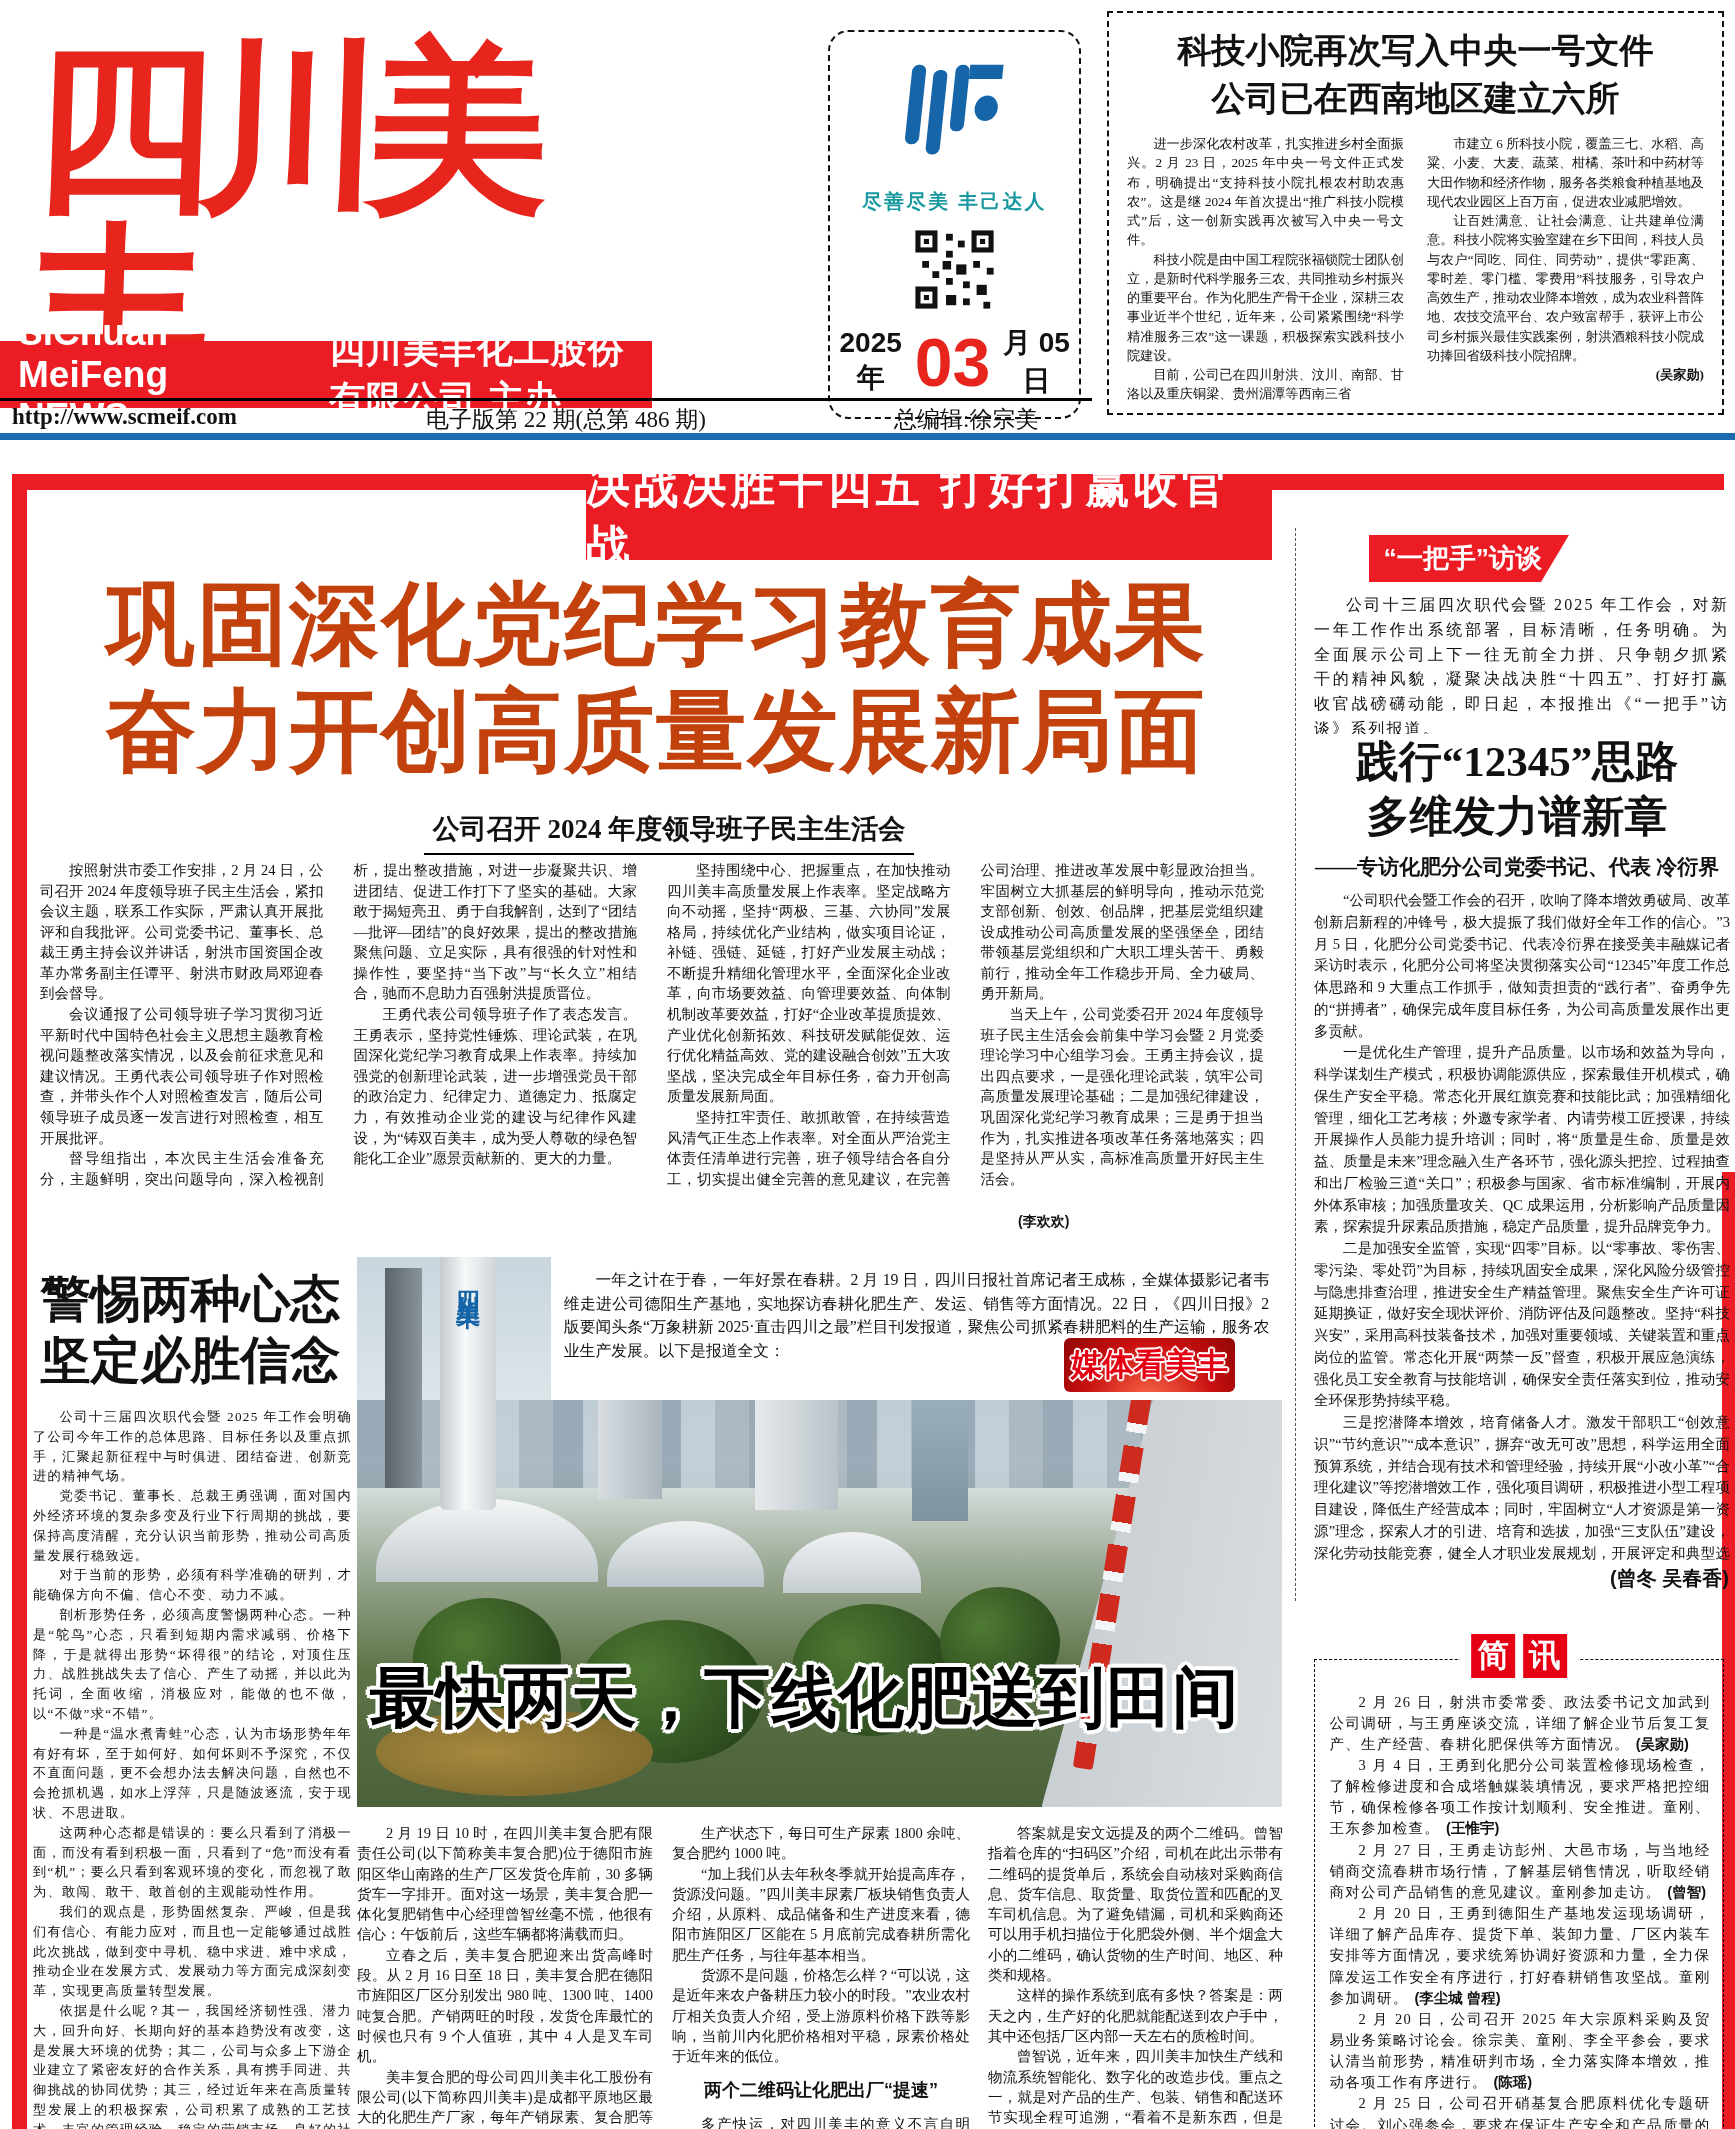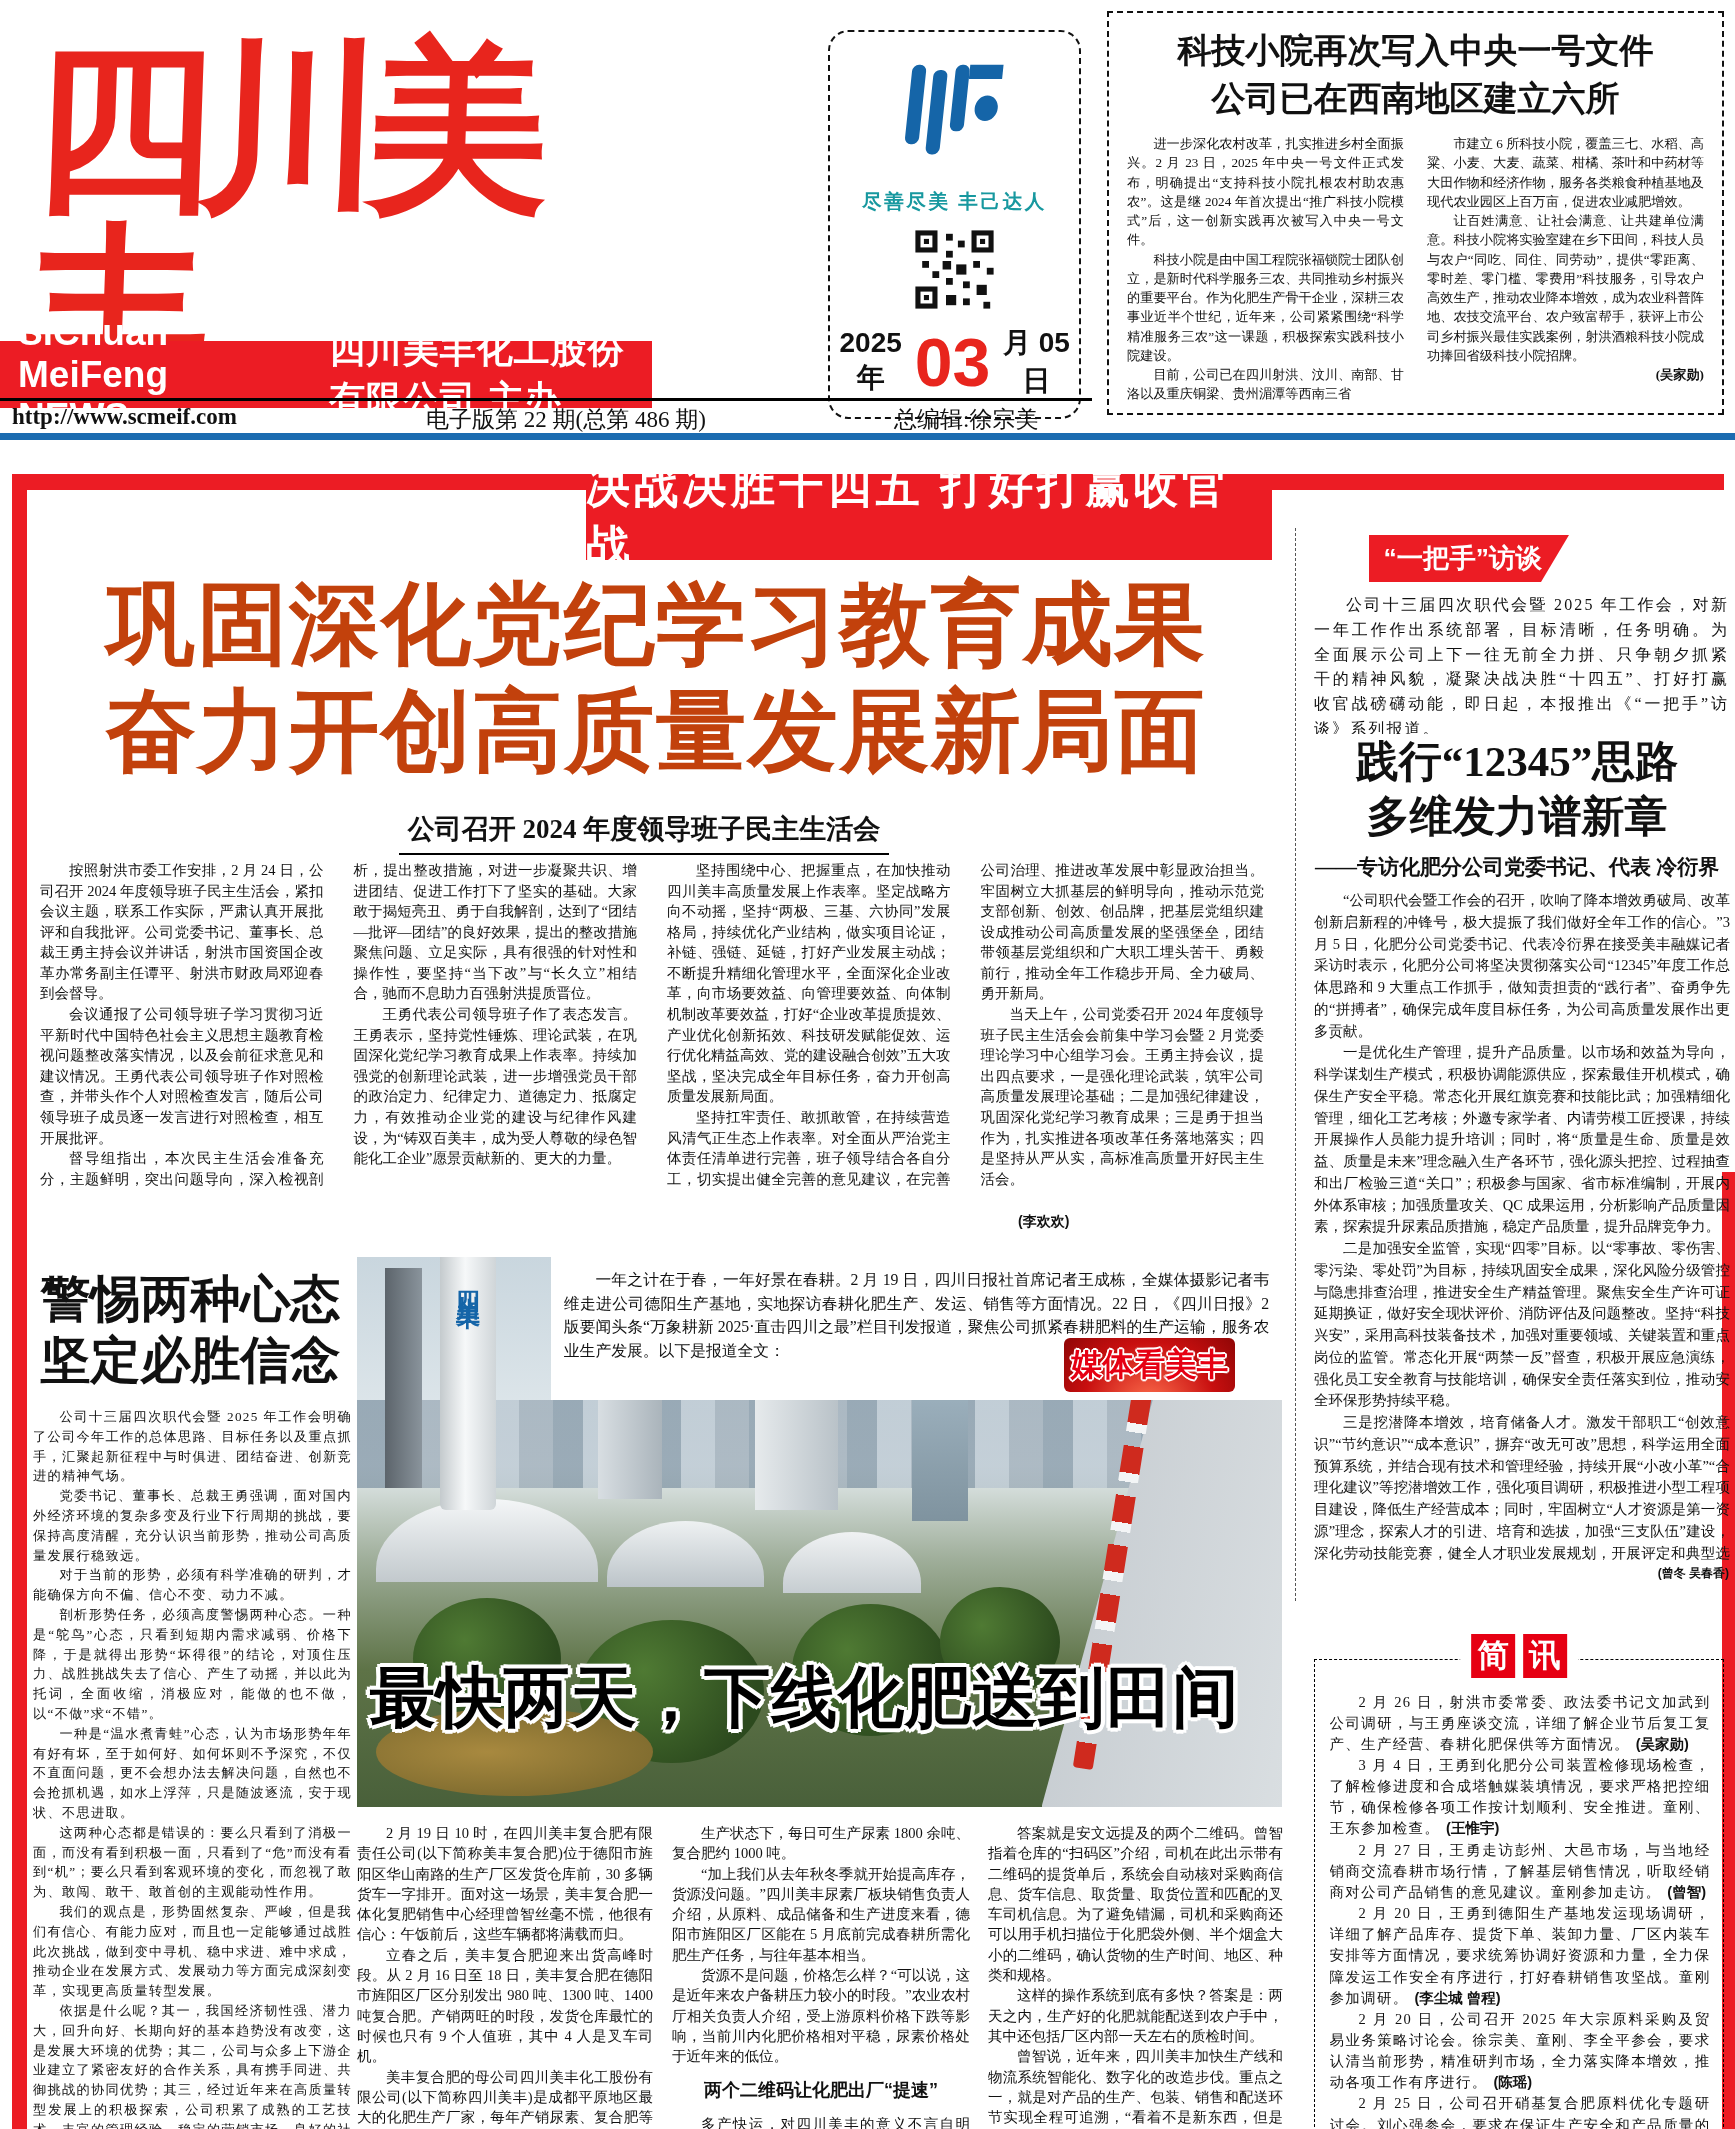--- a/index.html
+++ b/index.html
@@ -27,35 +27,35 @@
   .sci-cols{margin-top:12px;column-count:2;column-gap:23px;font-size:13.2px;line-height:1.46;text-align:justify;}
   .sci-cols p{margin:0;text-indent:2em;}
   .sci-byline{text-align:right;font-weight:700;text-indent:0 !important;}
   
   #red-band{left:12px;top:474px;width:1712px;height:16px;background:#ec1c24;}
   #left-stripe{left:12px;top:474px;width:15.3px;height:1980px;background:#ec1c24;}
   #right-stripe{left:1722px;top:1172px;width:13.6px;height:1148px;background:#ec1c24;}
   
   #slogan-box{left:586px;top:474px;width:686px;height:86px;background:#ec1c24;color:#fff;display:flex;align-items:center;justify-content:center;font-family:"Liberation Sans",sans-serif;font-weight:900;font-size:44px;letter-spacing:4.3px;}
   .lead-line{left:28px;width:1256px;text-align:center;color:#c2410c;font-family:"Liberation Sans",sans-serif;font-weight:900;font-size:90px;line-height:1;letter-spacing:1.7px;}
-  #lead-sub-wrap{left:16px;top:811px;width:1256px;text-align:center;}
+  #lead-sub-wrap{left:41px;top:811px;width:1256px;text-align:center;}
   #lead-sub-wrap span{display:inline-block;font-size:27px;font-weight:700;border-bottom:2.1px solid #000;padding:0 8.5px 6px 8.5px;}
   
   #meeting-cols{left:40px;top:860px;width:1224px;height:377px;column-count:4;column-gap:30px;font-size:14.5px;line-height:1.42;text-align:justify;overflow:hidden;}
   #meeting-cols p{margin:0;text-indent:2em;}
   #meeting-byline{left:1018px;top:1213px;width:245px;font-weight:700;font-size:14px;font-family:"Liberation Sans",sans-serif;}
   
   #v-dash{left:1295px;top:528px;width:0;height:1073px;border-left:1.3px dashed #555;}
   #interview-flag{left:1369px;top:535px;width:200px;height:47px;background:#ec1c24;color:#fff;font-family:"Liberation Sans",sans-serif;font-weight:900;font-size:26.4px;display:flex;align-items:center;padding-left:14.5px;box-sizing:border-box;clip-path:polygon(0 0,100% 0,86% 100%,0 100%);}
   #interview-intro{left:1314px;top:593px;width:415px;height:141px;font-size:16px;line-height:1.55;letter-spacing:2.1px;text-align:justify;text-indent:2em;overflow:hidden;}
   .interview-h{left:1304px;width:426px;text-align:center;font-size:43px;font-weight:900;font-family:"Liberation Serif",serif;line-height:1;}
   #interview-sub{left:1300px;top:853px;width:434px;text-align:center;font-size:21px;font-weight:700;}
   #interview-body{left:1314px;top:890px;width:416px;height:671px;font-size:14.5px;line-height:1.5;text-align:justify;overflow:hidden;}
   #interview-body p{margin:0;text-indent:2em;}
-  #interview-byline{left:1482px;top:1565px;width:247px;text-align:right;font-weight:700;font-size:12px;font-family:"Liberation Sans",sans-serif;}
+  #interview-byline{left:1482px;top:1565px;width:247px;text-align:right;font-weight:700;font-size:20px;font-family:"Liberation Sans",sans-serif;}
   
   #briefs-box{left:1314px;top:1659px;width:410px;height:803px;border:1.7px dashed #000;box-sizing:border-box;}
   #briefs-title{position:absolute;left:50%;top:-26.4px;transform:translateX(-50%);display:flex;gap:7.7px;background:#fff;padding:0 11px;}
   .briefs-sq{width:44px;height:44px;background:#e60013;color:#fff;font-size:31.5px;font-weight:900;display:flex;align-items:center;justify-content:center;font-family:"Liberation Serif",serif;}
   #briefs-body{position:absolute;left:14.5px;top:31.5px;width:381px;height:754px;font-size:14.5px;line-height:1.46;letter-spacing:0.9px;text-align:justify;overflow:hidden;}
   #briefs-body p{margin:0;text-indent:2em;}
   #briefs-body .att{font-family:"Liberation Sans",sans-serif;font-weight:700;margin-left:6px;letter-spacing:0;}
   
   .comm-h{left:32px;width:317px;text-align:center;font-size:50px;font-weight:900;font-family:"Liberation Serif",serif;line-height:1;}
   #commentary-body{left:33px;top:1407px;width:319px;height:948px;font-size:13.2px;line-height:1.5;letter-spacing:0.4px;text-align:justify;overflow:hidden;}

